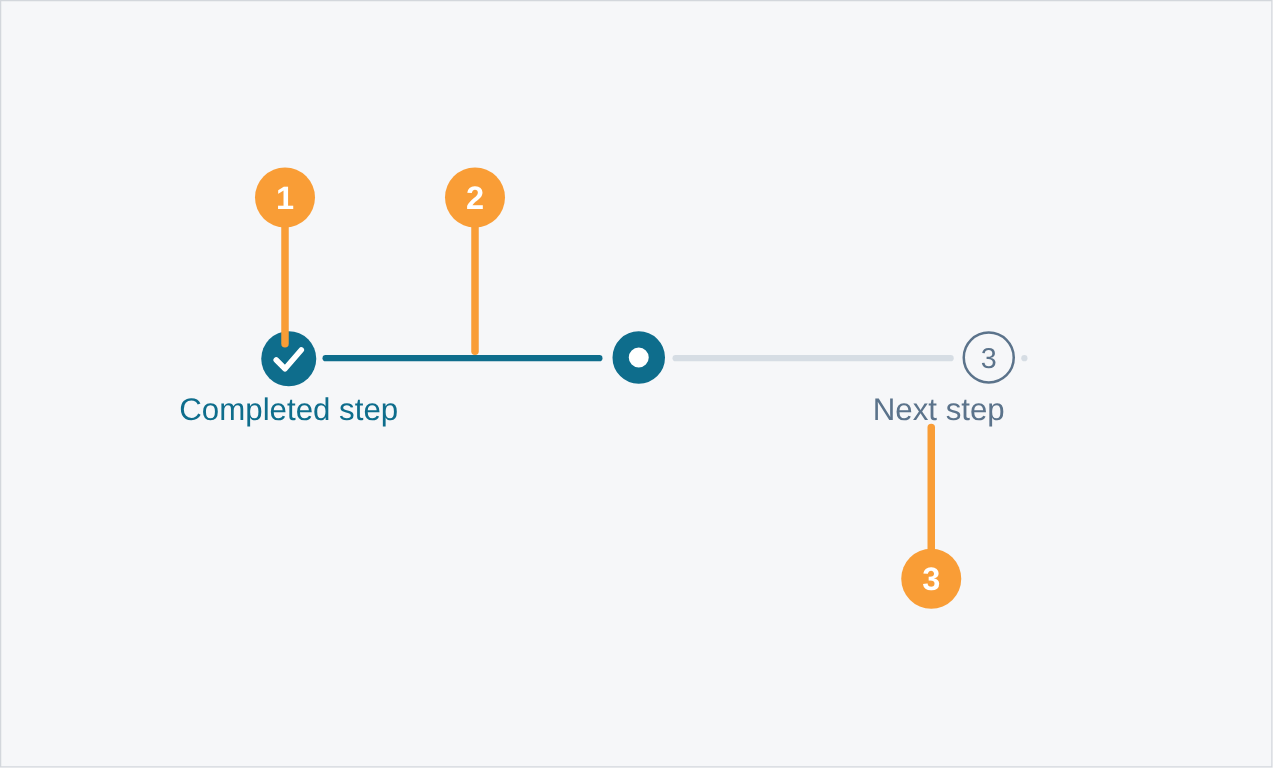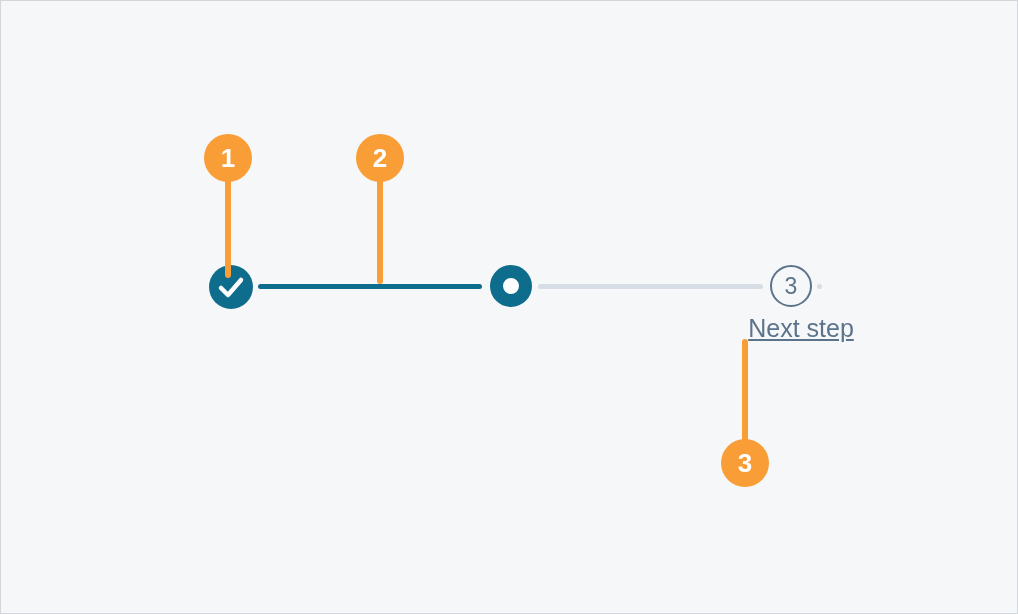--- a/index.html
+++ b/index.html
@@ -57,21 +57,21 @@
   .step-label{
     position:absolute;top:312px;
     transform:translateX(-50%);
     font-size:25px;line-height:30px;white-space:nowrap;
     z-index:1;
   }
   .label-teal{color:var(--primary_teal);}
   .label-slate{color:var(--upcoming_slate);}
   .label-completed{left:230px;}
   .label-current{left:510px;}
-  .label-next{left:800px;text-decoration:underline;}
+  .label-next{left:750px;}
 
   
   .ann-line{
     position:absolute;width:6px;border-radius:3px;
     background:var(--annotation_orange);z-index:2;
   }
   .ann-line-1{left:224px;top:157px;height:120px;}
   .ann-line-2{left:376px;top:157px;height:126px;}
   .ann-line-3{left:741px;top:338px;height:124px;}
   .ann-badge{
@@ -101,20 +101,21 @@
   <div class="step-icon step-current"></div>
 
   <div class="connector connector-upcoming"></div>
 
   <div class="step-icon step-next">
     <span>3</span>
   </div>
 
   <div class="connector-stub"></div>
 
+  <div class="step-label label-teal label-completed">Completed step</div>
   <div class="step-label label-slate label-next">Next step</div>
 
   <div class="ann-line ann-line-1"></div>
   <div class="ann-line ann-line-2"></div>
   <div class="ann-line ann-line-3"></div>
 
   <div class="ann-badge ann-badge-1">
     <span>1</span>
   </div>
   <div class="ann-badge ann-badge-2">

